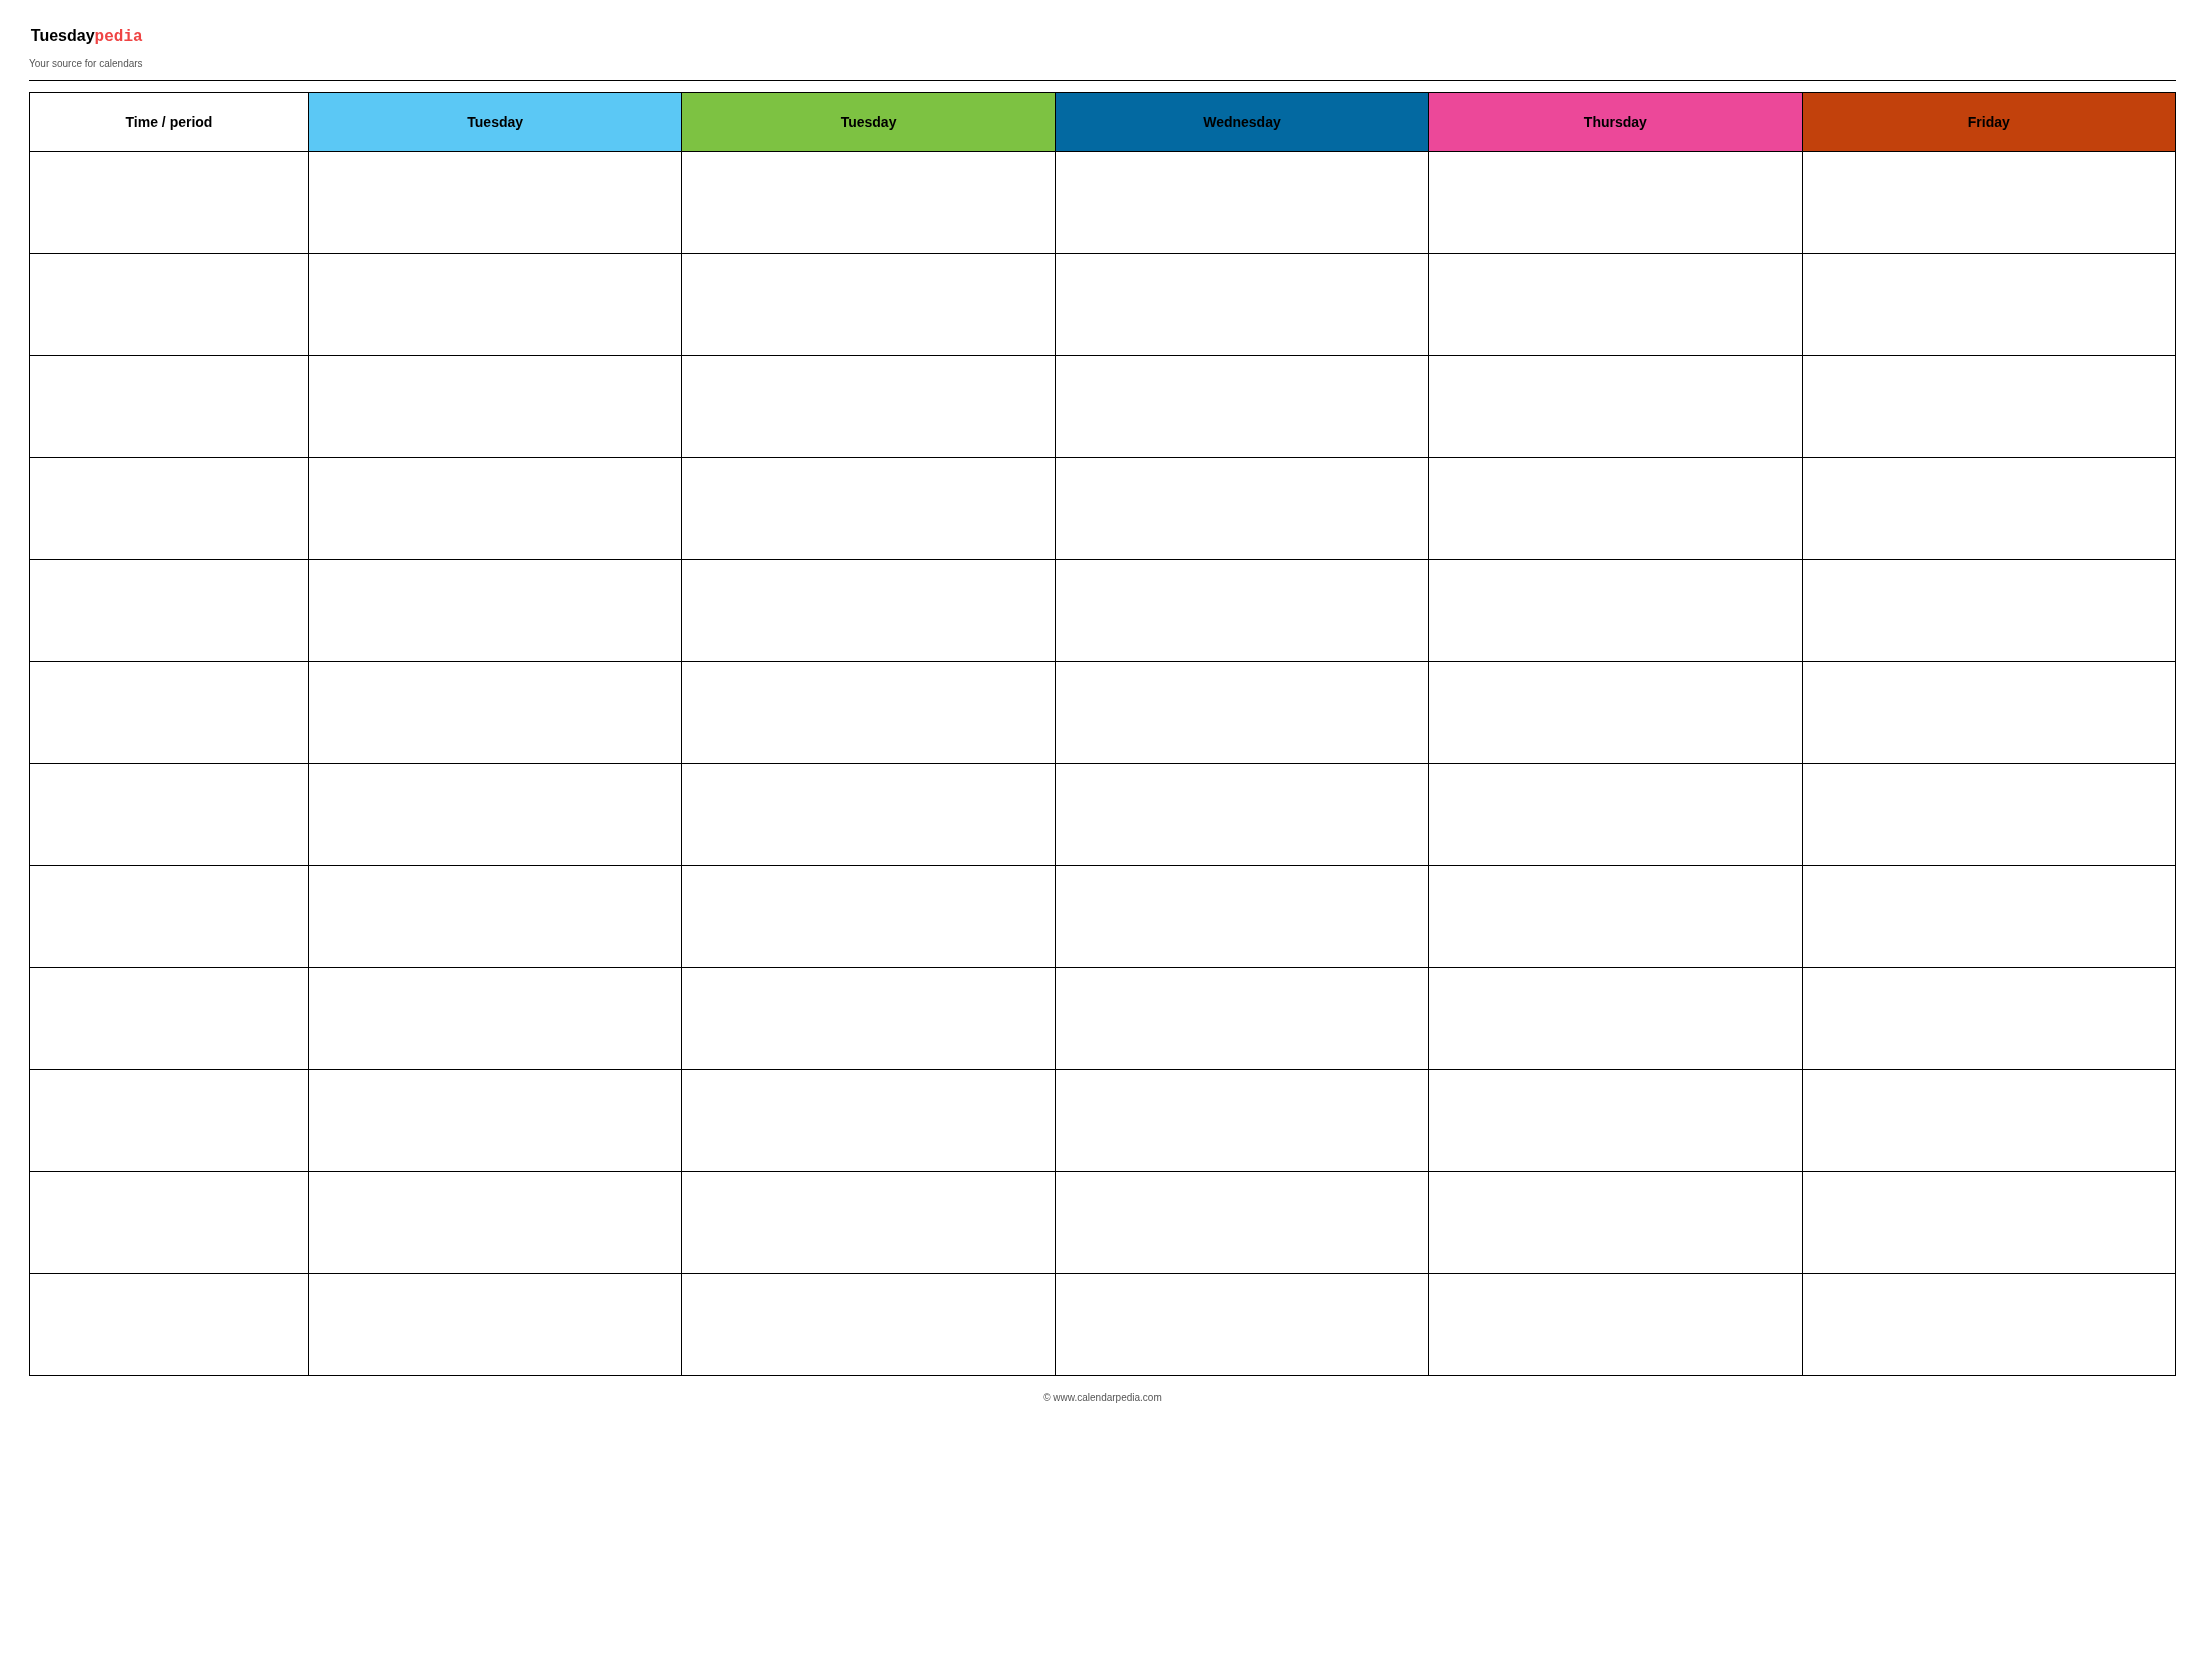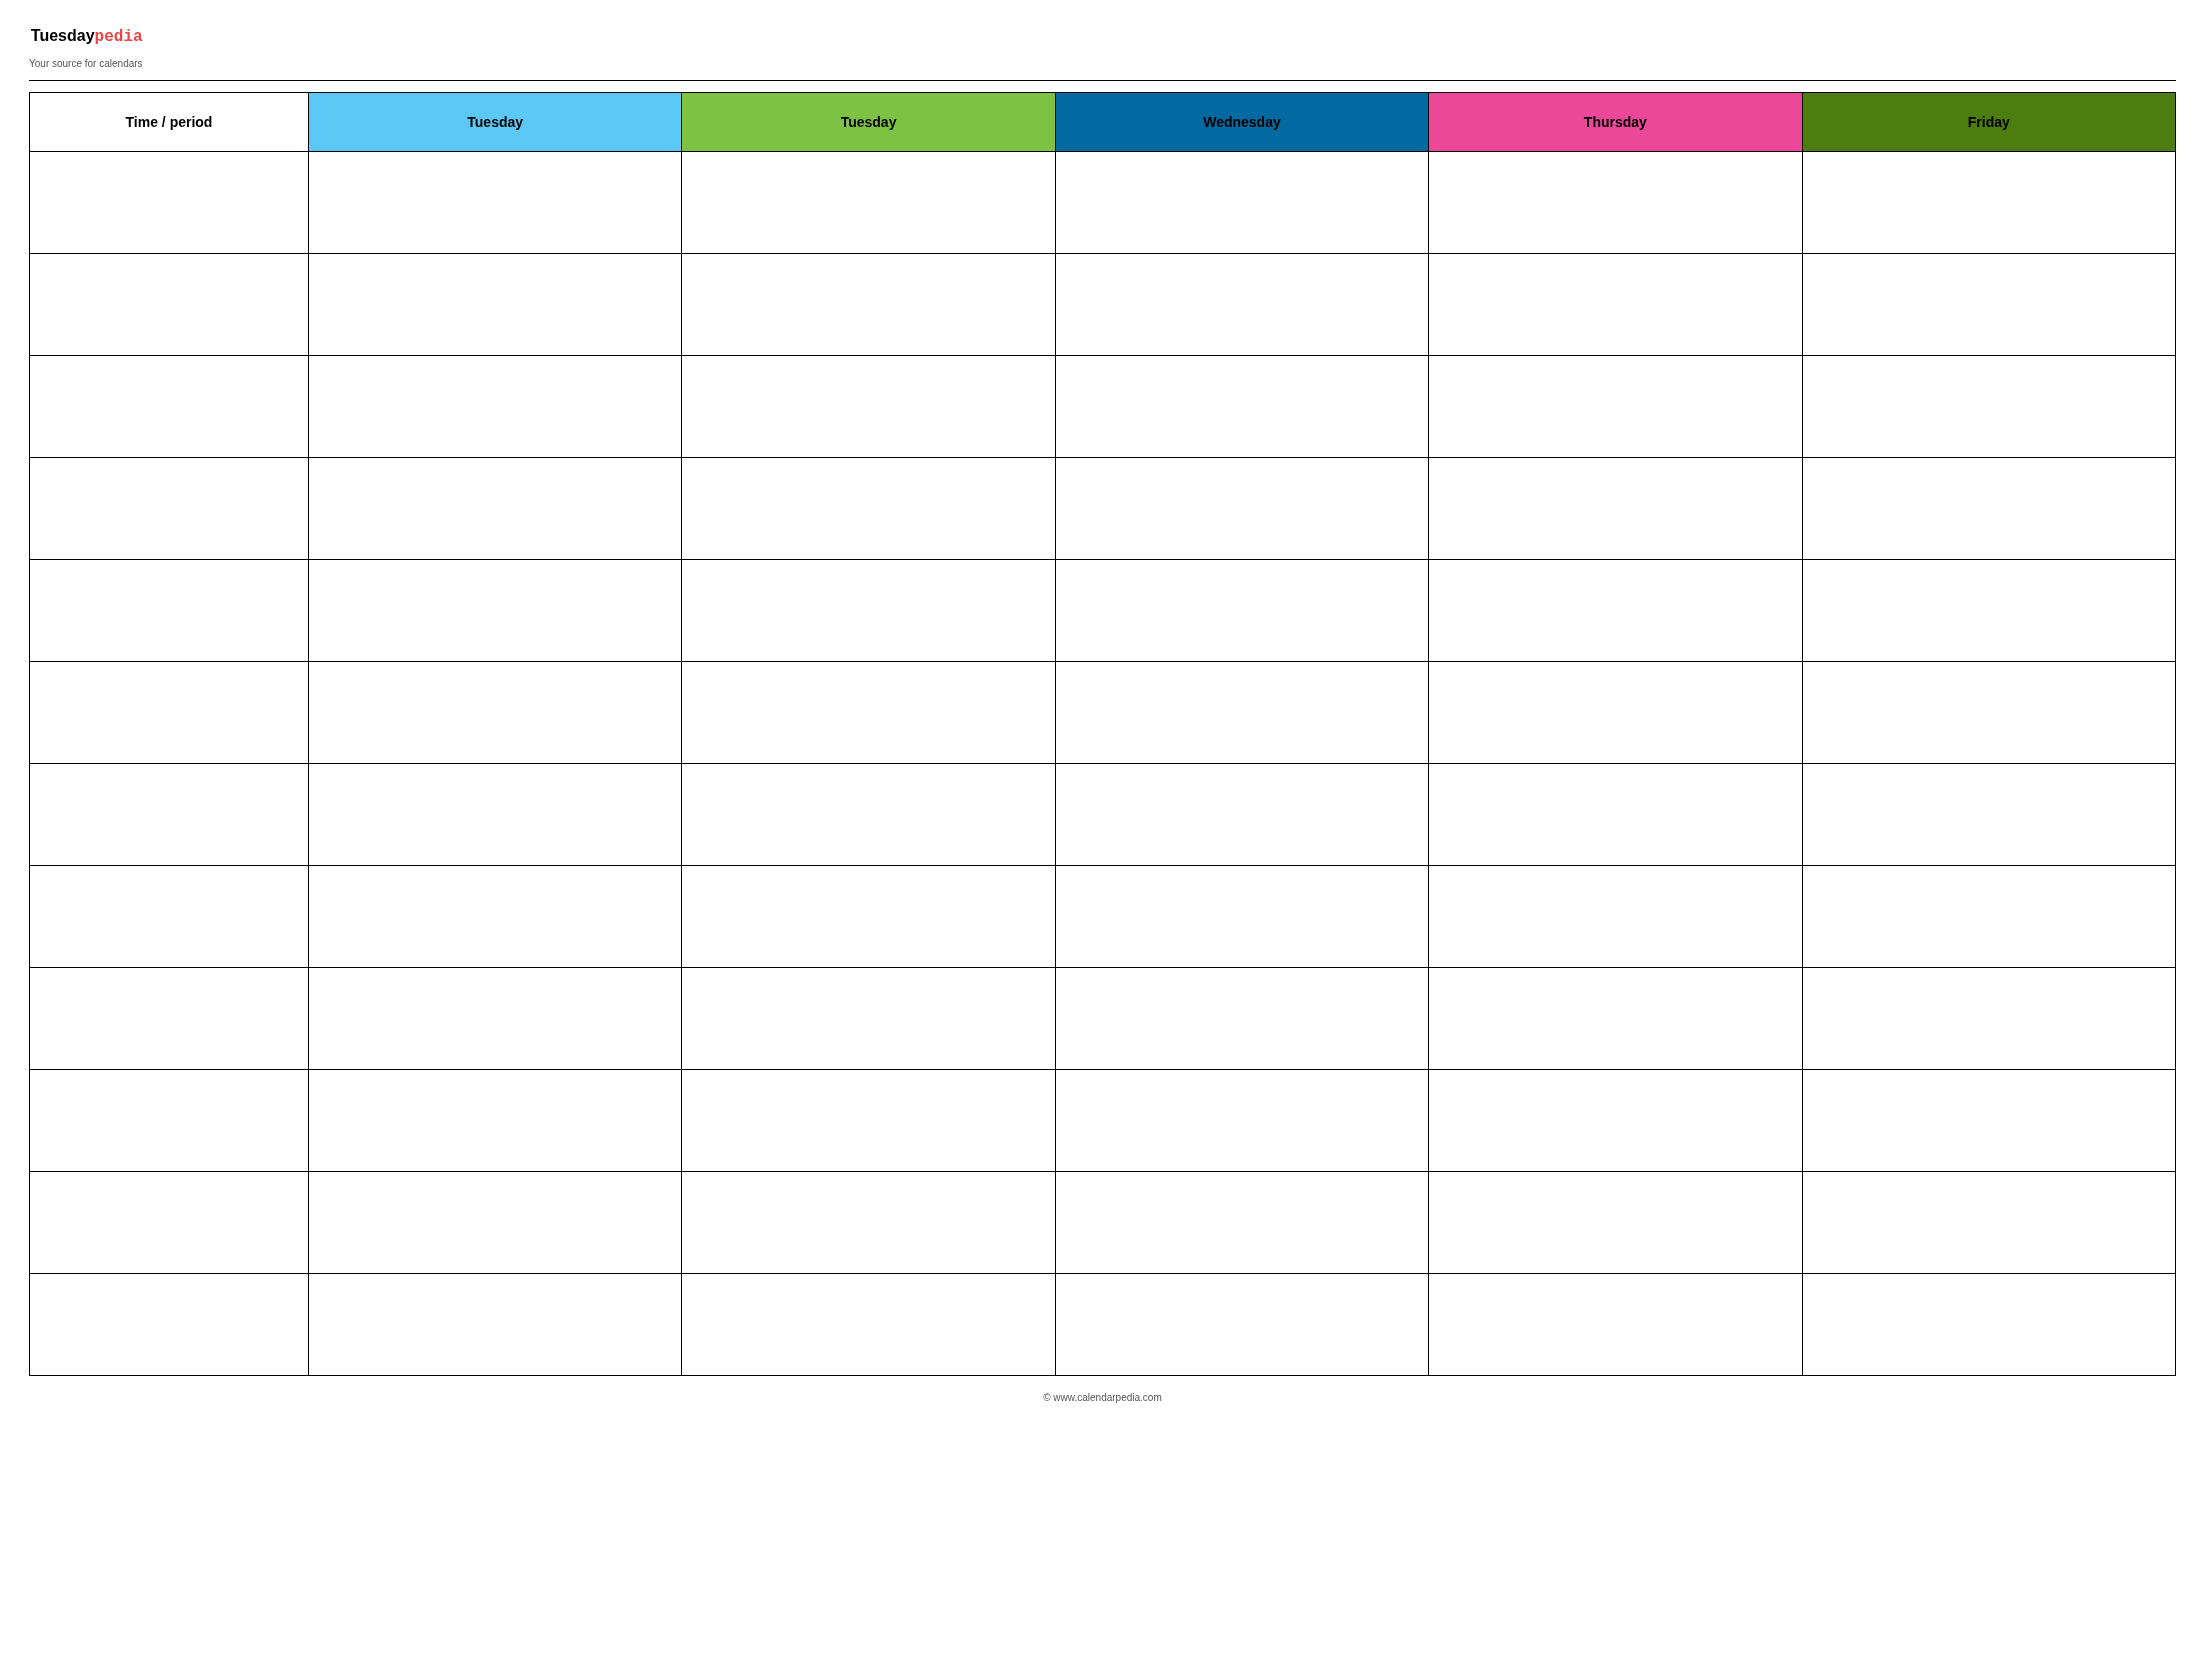--- a/index.html
+++ b/index.html
@@ -121,21 +121,21 @@
       background: #0369a1;
       color: #000000;
     }
 
     .th-thursday {
       background: #ec4899;
       color: #000000;
     }
 
     .th-friday {
-      background: #4d7c0f;
+      background: #c2410c;
       color: #000000;
     }
 
     .td-time {
       background: #ffffff;
     }
 
     .td-day {
       background: #ffffff;
     }

